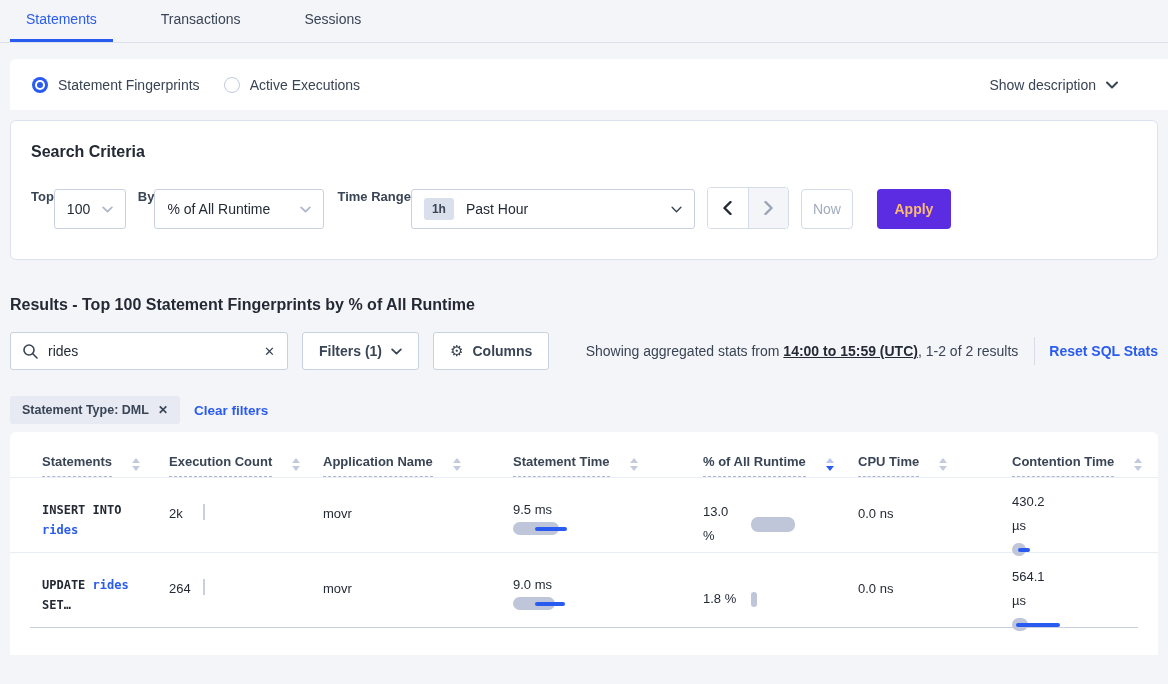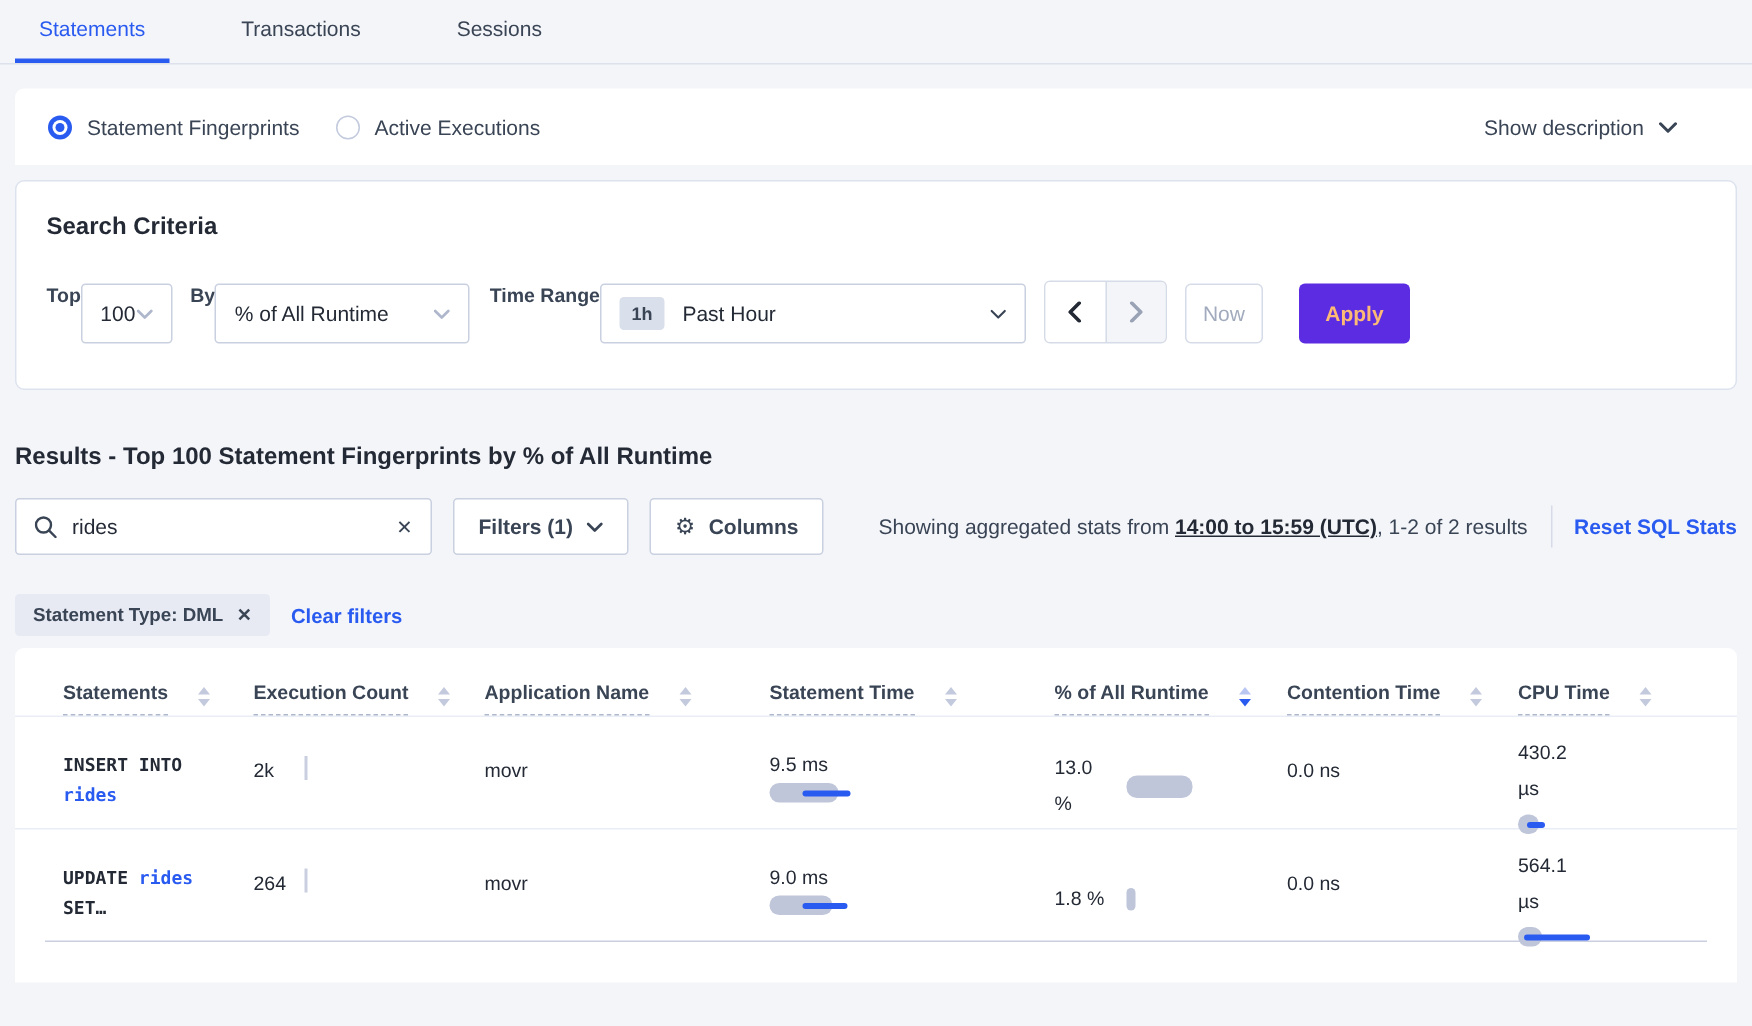--- a/index.html
+++ b/index.html
@@ -23,21 +23,21 @@
   .radio-circle.checked::before { content:""; position:absolute; left:5px; top:5px; width:6px; height:6px; border-radius:50%; background:#2a5bf0; z-index:1; }
   .show-desc { margin-left:auto; padding-right:28px; display:flex; align-items:center; gap:10px; cursor:pointer; color:#394455; }
   
   .criteria-card { margin:10px 10px 0; background:#fff; border:1px solid #dde3ee; border-radius:6px; padding:22px 20px 30px; }
   .criteria-title { font-size:16px; font-weight:bold; color:#242a35; }
   .criteria-controls { display:flex; align-items:flex-end; margin-top:26px; }
   .field { display:flex; flex-direction:row; }
   .field-label { font-size:13px; font-weight:bold; color:#394455; margin-bottom:8px; }
   .select { height:40px; background:#fff; border:1px solid #c9d0e0; border-radius:3px; display:flex; align-items:center; padding:0 12px; cursor:pointer; font-size:14px; color:#242a35; }
   .select .chev { margin-left:auto; }
-  .sel-top { width:61px; margin-right:12px; }
+  .sel-top { width:72px; margin-right:12px; }
   .sel-by { width:170px; margin-right:13px; }
   .sel-time { width:284px; }
   .time-badge { background:#d9dfeb; color:#394455; font-size:12px; font-weight:bold; border-radius:3px; padding:4px 8px; margin-right:12px; }
   .range-arrows { display:flex; margin-left:12px; border:1px solid #d6dbe8; border-radius:4px; overflow:hidden; background:#fff; }
   .arrow-btn { width:40px; height:40px; display:flex; align-items:center; justify-content:center; cursor:pointer; background:#fff; }
   .arrow-btn.disabled { background:#f4f5f9; border-left:1px solid #d6dbe8; cursor:default; }
   .now-btn { margin-left:12px; width:52px; height:40px; background:#fff; border:1px solid #d6dbe8; border-radius:4px; color:#a2abbd; font-size:14px; display:flex; align-items:center; justify-content:center; cursor:default; }
   .apply-btn { margin-left:24px; width:74px; height:40px; background:#5b2ce2; border:none; border-radius:4px; color:#fdba74; font-size:14px; font-weight:bold; cursor:pointer; }
   
   .results-heading { margin:36px 10px 0; font-size:16px; font-weight:bold; color:#242a35; }
@@ -228,28 +228,28 @@
         </span>
     </div>
     <div class="th">
       <span class="th-label">% of All Runtime</span>
       <span class="sort active">
           <span class="tri-up"></span>
           <span class="tri-down"></span>
         </span>
     </div>
     <div class="th">
+      <span class="th-label">CPU Time</span>
+      <span class="sort">
+          <span class="tri-up"></span>
+          <span class="tri-down"></span>
+        </span>
+    </div>
+    <div class="th">
       <span class="th-label">Contention Time</span>
-      <span class="sort">
-          <span class="tri-up"></span>
-          <span class="tri-down"></span>
-        </span>
-    </div>
-    <div class="th">
-      <span class="th-label">CPU Time</span>
       <span class="sort">
           <span class="tri-up"></span>
           <span class="tri-down"></span>
         </span>
     </div>
   </div>
 
   <div class="tgrid trow">
     <div class="cell cell-stmt">
       <div><span>INSERT INTO</span><span class="sql-link"></span></div>

